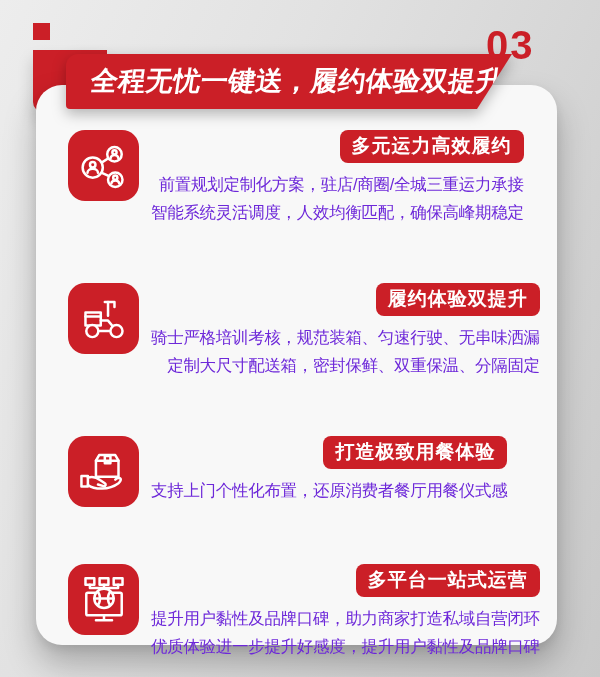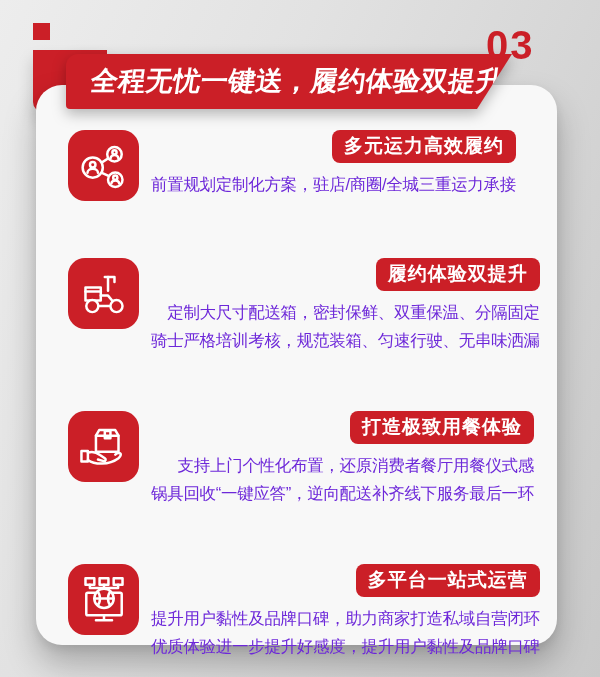--- a/index.html
+++ b/index.html
@@ -81,62 +81,62 @@
             <path d="M44.3,26 a4.7,3.6 0 0 1 9.4,0"></path>
             <circle class="fillacc" cx="50" cy="53" r="9"></circle>
             <circle cx="50" cy="50.5" r="2.6"></circle>
             <path d="M45.3,57.5 a4.7,3.6 0 0 1 9.4,0"></path>
           </svg>
         </div>
         <div class="section-text">
           <span class="section-badge">多元运力高效履约</span>
           <div class="section-desc">
             <div>前置规划定制化方案，驻店/商圈/全城三重运力承接</div>
+            <div>智能系统灵活调度，人效均衡匹配，确保高峰期稳定</div>
           </div>
         </div>
       </div>
 
       <div class="section">
         <div class="icon-tile">
           <svg viewBox="0 0 72 72">
             <line x1="28" y1="51" x2="46" y2="51"></line>
             <path d="M32,38 h9 l10,12"></path>
             <path d="M13,28 h19 v16 h-19 z"></path>
             <line x1="13" y1="33" x2="32" y2="33"></line>
             <path d="M37,15 h12 v6"></path>
             <path d="M41,15 v17"></path>
             <circle class="fillacc" cx="21.5" cy="51" r="7.5"></circle>
             <circle class="fillacc" cx="51.5" cy="51" r="7.5"></circle>
           </svg>
         </div>
         <div class="section-text">
           <span class="section-badge">履约体验双提升</span>
           <div class="section-desc">
+            <div>骑士严格培训考核，规范装箱、匀速行驶、无串味洒漏</div>
             <div>定制大尺寸配送箱，密封保鲜、双重保温、分隔固定</div>
-            <div>骑士严格培训考核，规范装箱、匀速行驶、无串味洒漏</div>
           </div>
         </div>
       </div>
 
       <div class="section">
         <div class="icon-tile">
           <svg viewBox="0 0 72 72">
             <rect x="26" y="22" width="28" height="20"></rect>
             <path d="M26,22 L30,15 L50,15 L54,22"></path>
             <rect x="37" y="16" width="7" height="9"></rect>
             <rect x="8" y="41" width="8" height="13"></rect>
             <path d="M16,43 c6,-2 10,-1 15,3 l6,4 c2,1.5 1,4 -1.5,3.5 l-7,-2"></path>
             <path d="M16,52 c8,6 26,7 38,-2 c3,-2.5 4,-6 1,-6.5 c-2,-0.5 -4,1 -5,2"></path>
           </svg>
         </div>
         <div class="section-text">
           <span class="section-badge">打造极致用餐体验</span>
           <div class="section-desc">
             <div>支持上门个性化布置，还原消费者餐厅用餐仪式感</div>
-            <div>锅具回收“一键应答”，逆向配送补齐线下服务最后一环</div>
           </div>
         </div>
       </div>
 
       <div class="section">
         <div class="icon-tile">
           <svg viewBox="0 0 72 72">
             <rect x="14" y="27" width="44" height="28" rx="2"></rect>
             <path d="M36,55 v6 M26,61 h20"></path>
             <path d="M18.5,17 V21 M36,17 V25 M53.5,17 V21 M18.5,21 H53.5"></path>

